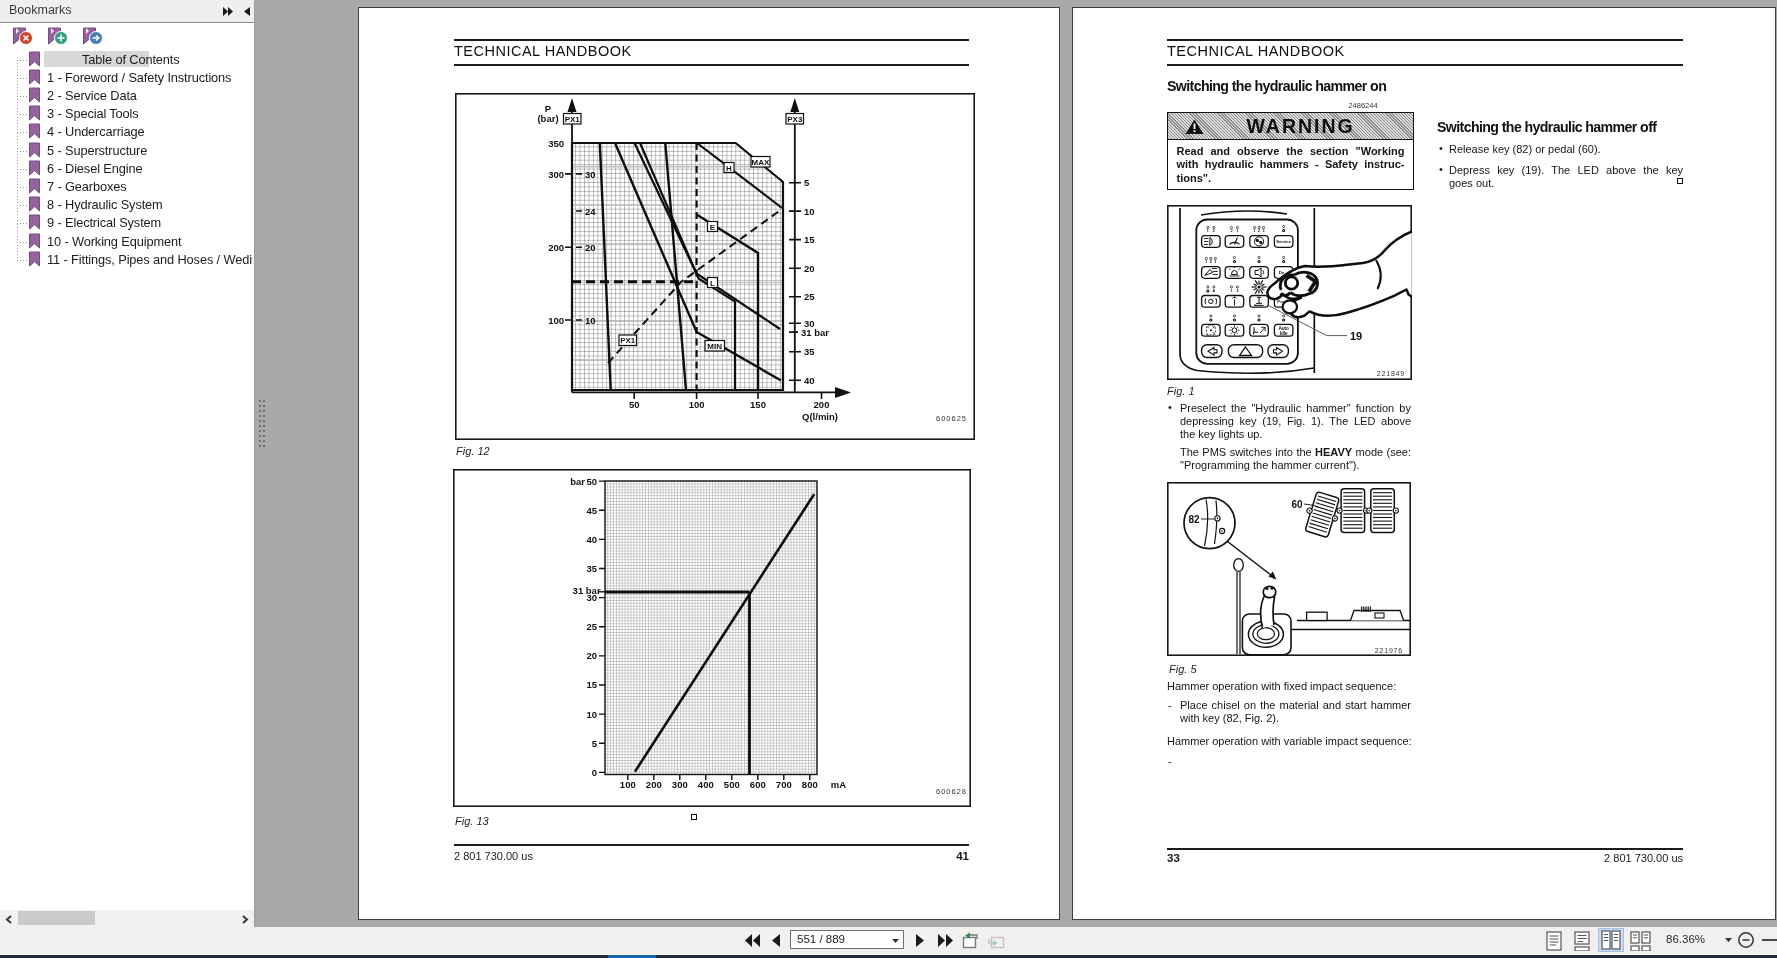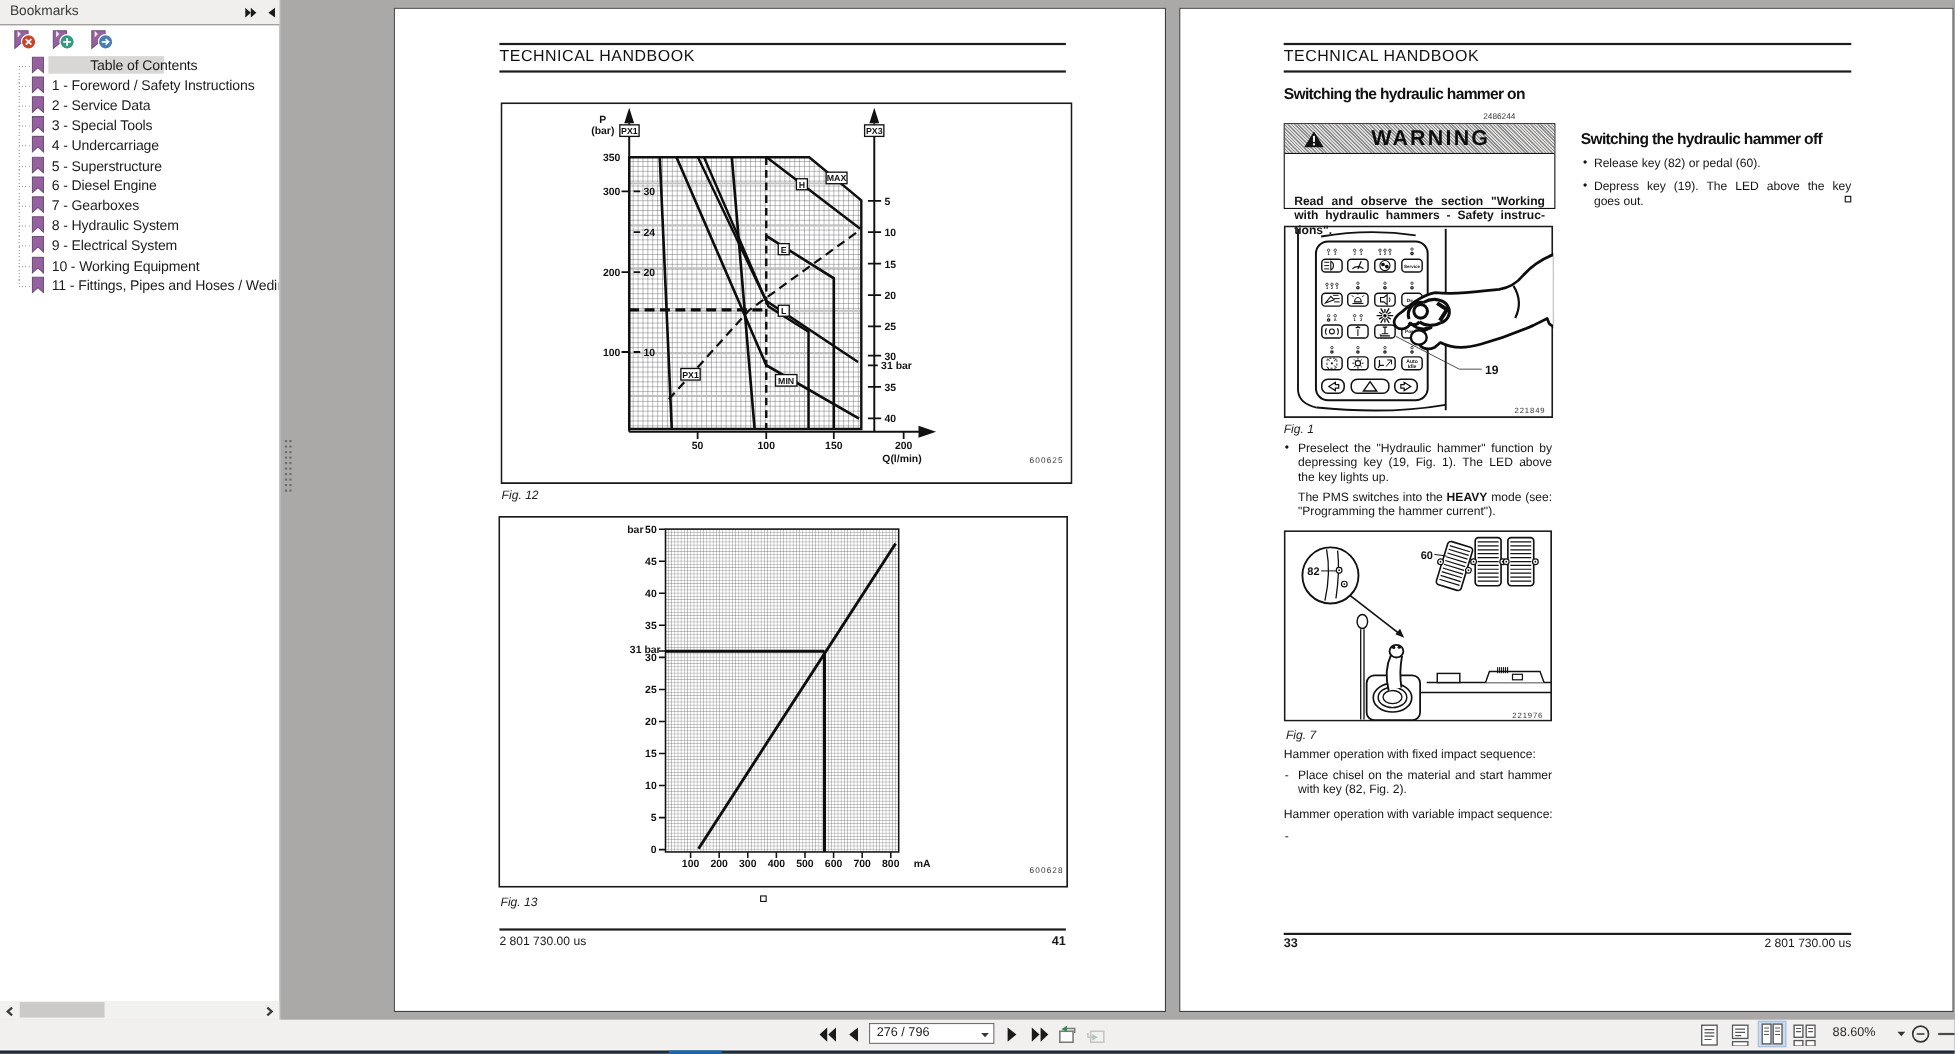--- a/index.html
+++ b/index.html
@@ -413,21 +413,21 @@
 
       <svg class="abs" style="left:17px;top:5.5px" width="19" height="15.5" viewBox="0 0 19 15.5">
         <path d="M9.5,0.5 L18.5,15 L0.5,15 Z" fill="#111"></path>
         <rect x="8.6" y="4.5" width="1.8" height="5.5" fill="#fff"></rect>
           <rect x="8.6" y="11.3" width="1.8" height="1.8" fill="#fff"></rect>
       </svg>
 
       <div class="abs b" style="left:79px;top:2px;font-size:19.5px;letter-spacing:2px;color:#0d0d0d;">WARNING</div>
     </div>
 
-    <div class="body-txt b" style="left:9px;top:32px;width:228px;margin-top:32px;">
+    <div class="body-txt b" style="left:9px;top:32px;width:228px;">
         <div class="jl">Read and observe the section "Working</div>
         <div class="jl">with hydraulic hammers - Safety instruc-</div>
         <div>tions".</div>
       </div>
   </div>
 
   <div class="abs b" style="left:364px;top:111px;font-size:14.2px;letter-spacing:-0.62px;color:#111;">Switching the hydraulic hammer off</div>
 
   <div class="abs" style="left:366px;top:134px;font-size:11px;color:#151515;">•</div>
   <div class="abs" style="left:376px;top:134.5px;font-size:11px;color:#151515;">Release key (82) or pedal (60).</div>
@@ -722,21 +722,21 @@
         <rect x="197.6" y="124.5" width="1" height="5.5"></rect>
         <rect x="199.4" y="124.5" width="1" height="5.5"></rect>
         <rect x="201.2" y="124.5" width="1" height="5.5"></rect>
         <rect x="203.0" y="124.5" width="1" height="5.5"></rect>
       </g>
 <rect x="208" y="131" width="9" height="5" fill="none" stroke="#111" stroke-width="1.1"></rect>
 
 <text x="236" y="171" font-size="7" letter-spacing="0.8" fill="#333" text-anchor="end">221976</text>
 </svg>
 
-  <div class="cap" style="left:96px;top:655px;">Fig. 7</div>
+  <div class="cap" style="left:96px;top:655px;">Fig. 5</div>
 
   <div class="abs" style="left:94px;top:671.5px;font-size:11px;color:#151515;">Hammer operation with fixed impact sequence:</div>
 
   <div class="abs" style="left:95px;top:691px;font-size:11px;color:#151515;">-</div>
   <div class="body-txt" style="left:107px;top:691px;width:231px;">
       <div class="jl">Place chisel on the material and start hammer</div>
       <div>with key (82, Fig. 2).</div>
     </div>
 
   <div class="abs" style="left:94px;top:727px;font-size:11px;color:#151515;">Hammer operation with variable impact sequence:</div>
@@ -754,21 +754,21 @@
 
   <svg class="abs" style="left:744px;top:6px" width="18" height="15" viewBox="0 0 18 15">
       <path d="M8,1 L1,7.5 L8,14 Z M16,1 L9,7.5 L16,14 Z" fill="#1b1b1b"></path>
     </svg>
 
   <svg class="abs" style="left:770px;top:6px" width="12" height="15" viewBox="0 0 12 15">
       <path d="M10,1 L2,7.5 L10,14 Z" fill="#1b1b1b"></path>
     </svg>
 
   <div class="abs" style="left:790px;top:3px;width:114px;height:19px;background:#fff;border:1px solid #6f6f6f;box-sizing:border-box;">
-    <div class="abs" style="left:6px;top:2px;font-size:11.5px;color:#222;">276 / 796</div>
+    <div class="abs" style="left:6px;top:2px;font-size:11.5px;color:#222;">551 / 889</div>
     <svg class="abs" style="left:100px;top:7px" width="9" height="6" viewBox="0 0 9 6">
         <path d="M1,1 L4.5,5 L8,1 Z" fill="#333"></path>
       </svg>
   </div>
 
   <svg class="abs" style="left:914px;top:6px" width="12" height="15" viewBox="0 0 12 15">
       <path d="M2,1 L10,7.5 L2,14 Z" fill="#1b1b1b"></path>
     </svg>
 
   <svg class="abs" style="left:936px;top:6px" width="18" height="15" viewBox="0 0 18 15">
@@ -806,21 +806,21 @@
   </svg>
 
   <svg class="abs" style="left:1630px;top:4px" width="22" height="20" viewBox="0 0 22 20">
     <rect x="1" y="1" width="8" height="11" fill="#fff" stroke="#555" stroke-width="1.2"></rect>
     <rect x="12" y="1" width="8" height="11" fill="#fff" stroke="#555" stroke-width="1.2"></rect>
     <path d="M2.8,4 H7.2 M2.8,6.8 H7.2 M13.8,4 H18.2 M13.8,6.8 H18.2" stroke="#555" stroke-width="1"></path>
     <rect x="1" y="15" width="8" height="5" fill="#fff" stroke="#555" stroke-width="1.2"></rect>
     <rect x="12" y="15" width="8" height="5" fill="#fff" stroke="#555" stroke-width="1.2"></rect>
   </svg>
 
-  <div class="abs" style="left:1666px;top:6px;font-size:11.5px;color:#2c2c2c;">88.60%</div>
+  <div class="abs" style="left:1666px;top:6px;font-size:11.5px;color:#2c2c2c;">86.36%</div>
 
   <svg class="abs" style="left:1724px;top:10px" width="9" height="6" viewBox="0 0 9 6">
       <path d="M1,1 L4.5,5 L8,1 Z" fill="#333"></path>
     </svg>
 
   <svg class="abs" style="left:1737px;top:4px" width="18" height="18" viewBox="0 0 18 18">
     <circle cx="9" cy="9" r="7.2" fill="none" stroke="#333" stroke-width="1.5"></circle>
     <path d="M5.5,9 H12.5" stroke="#333" stroke-width="1.5"></path>
   </svg>
 

